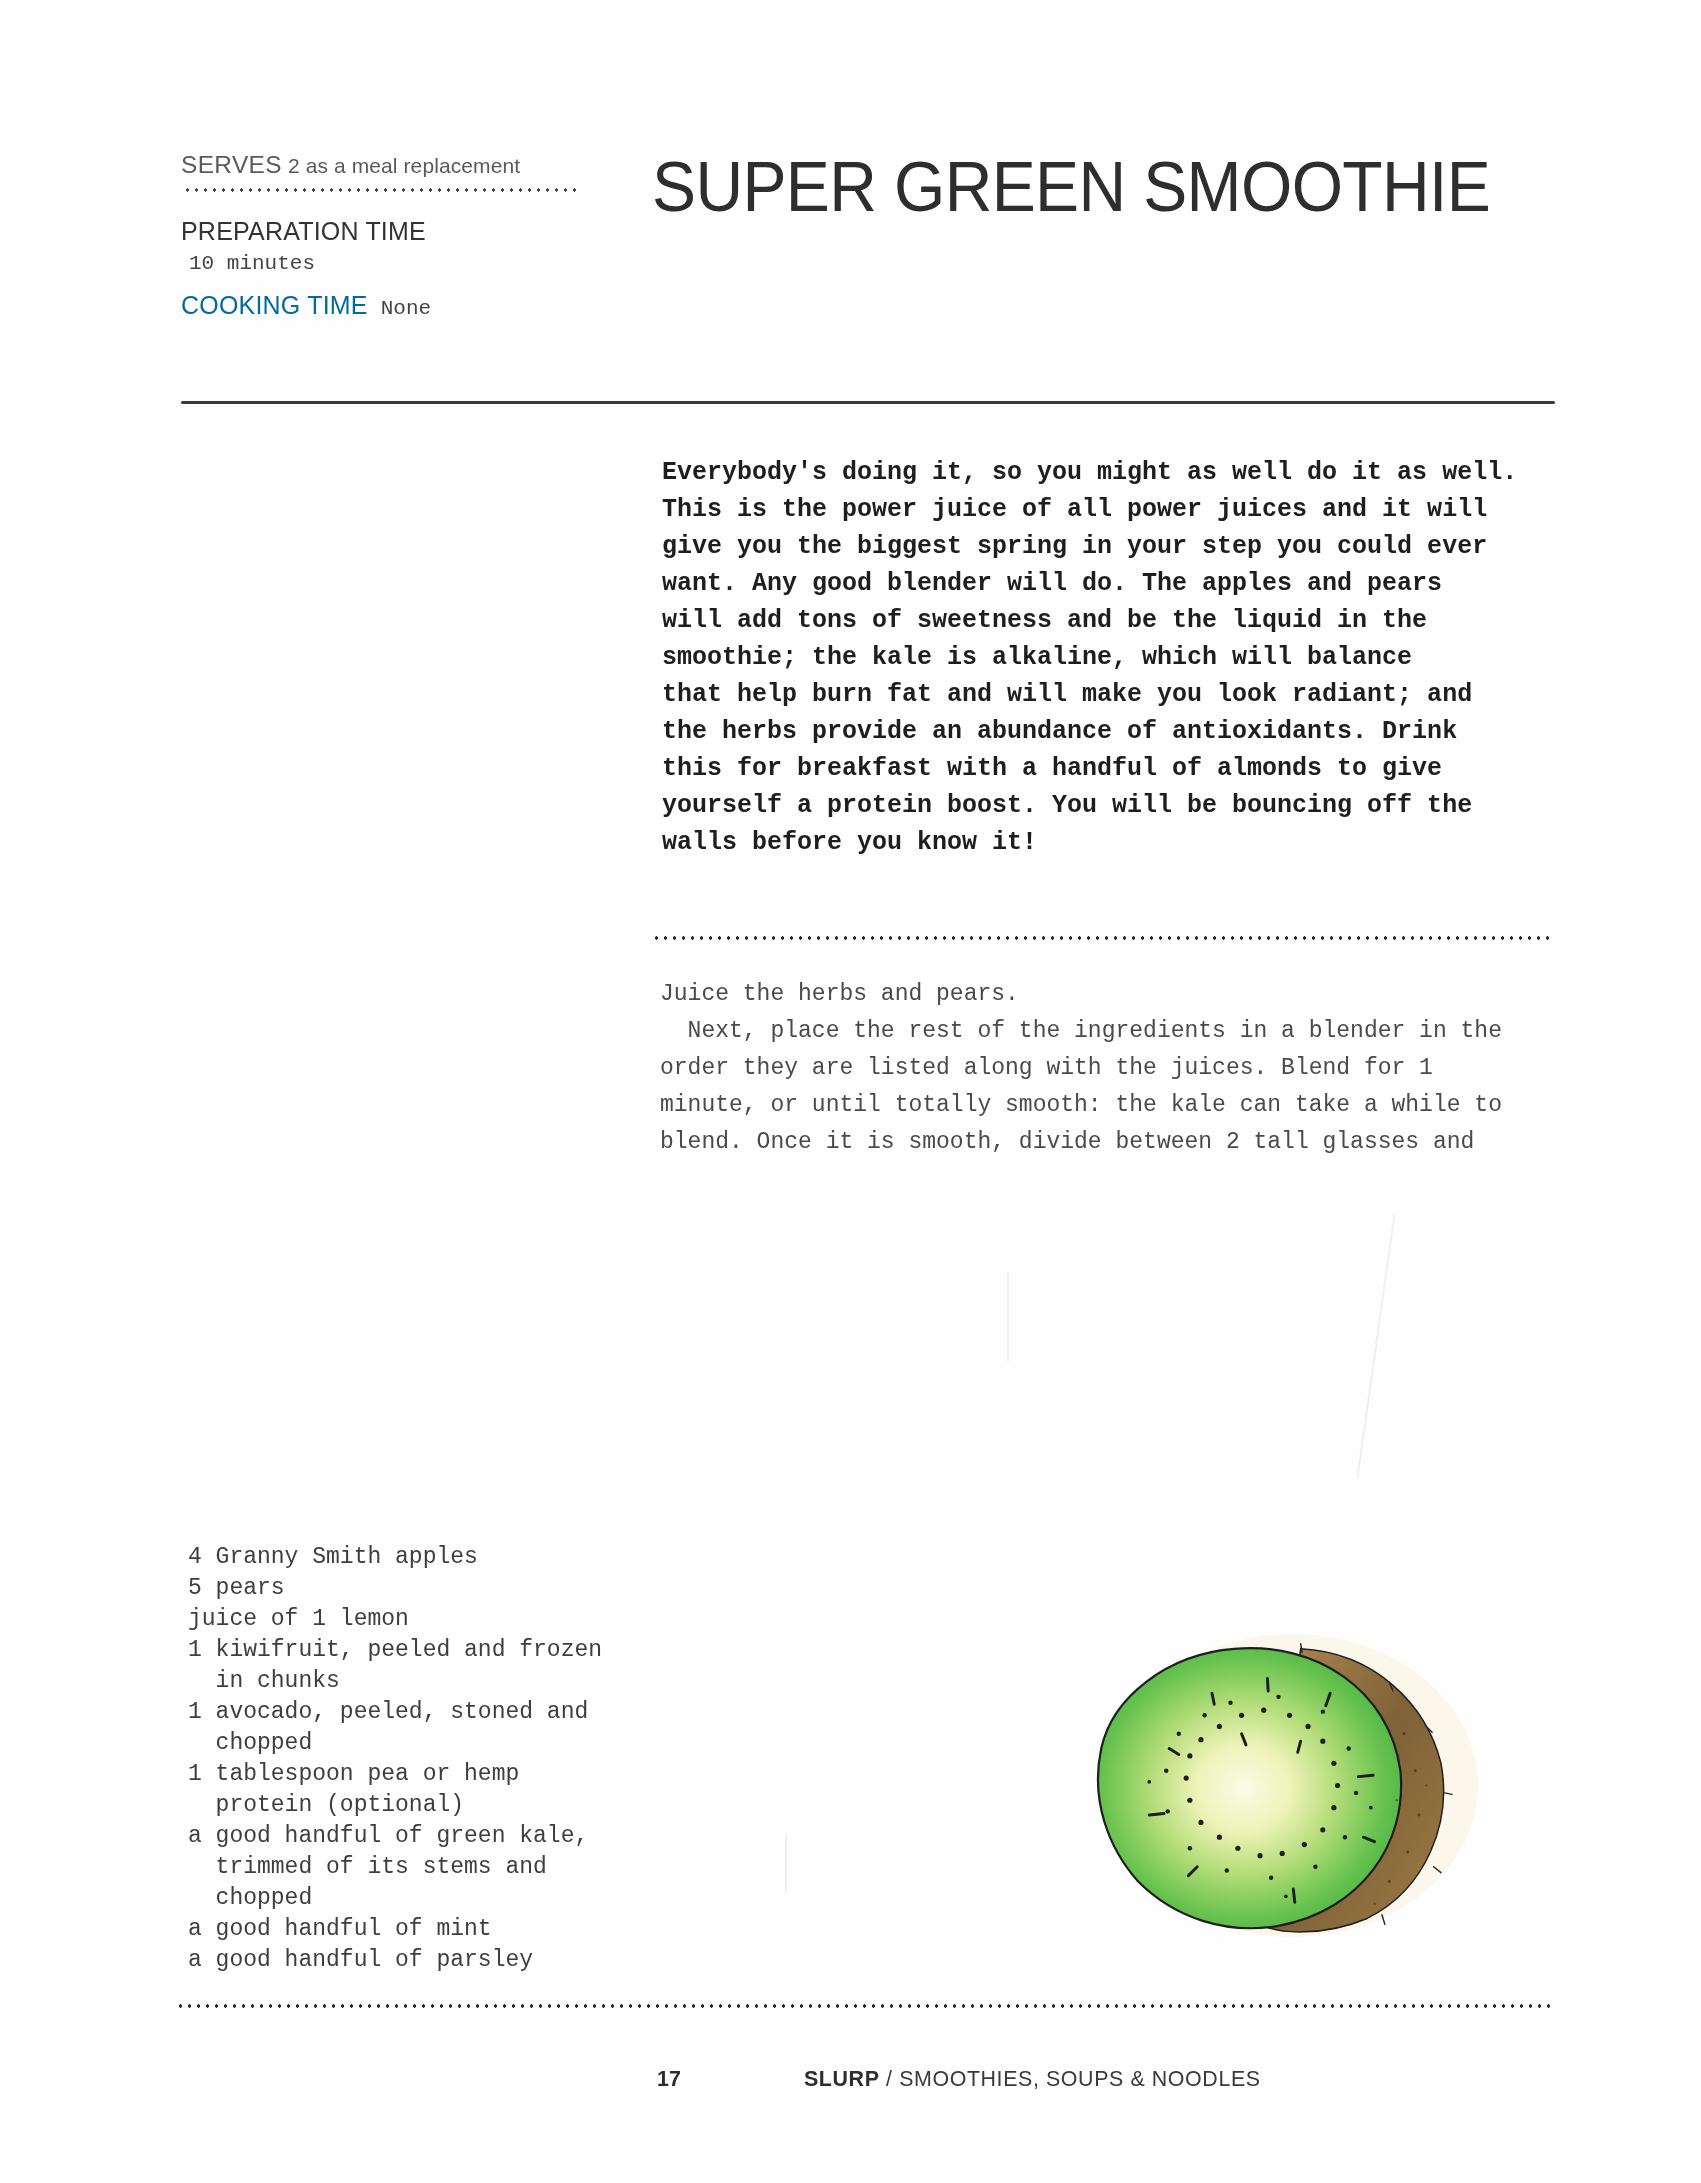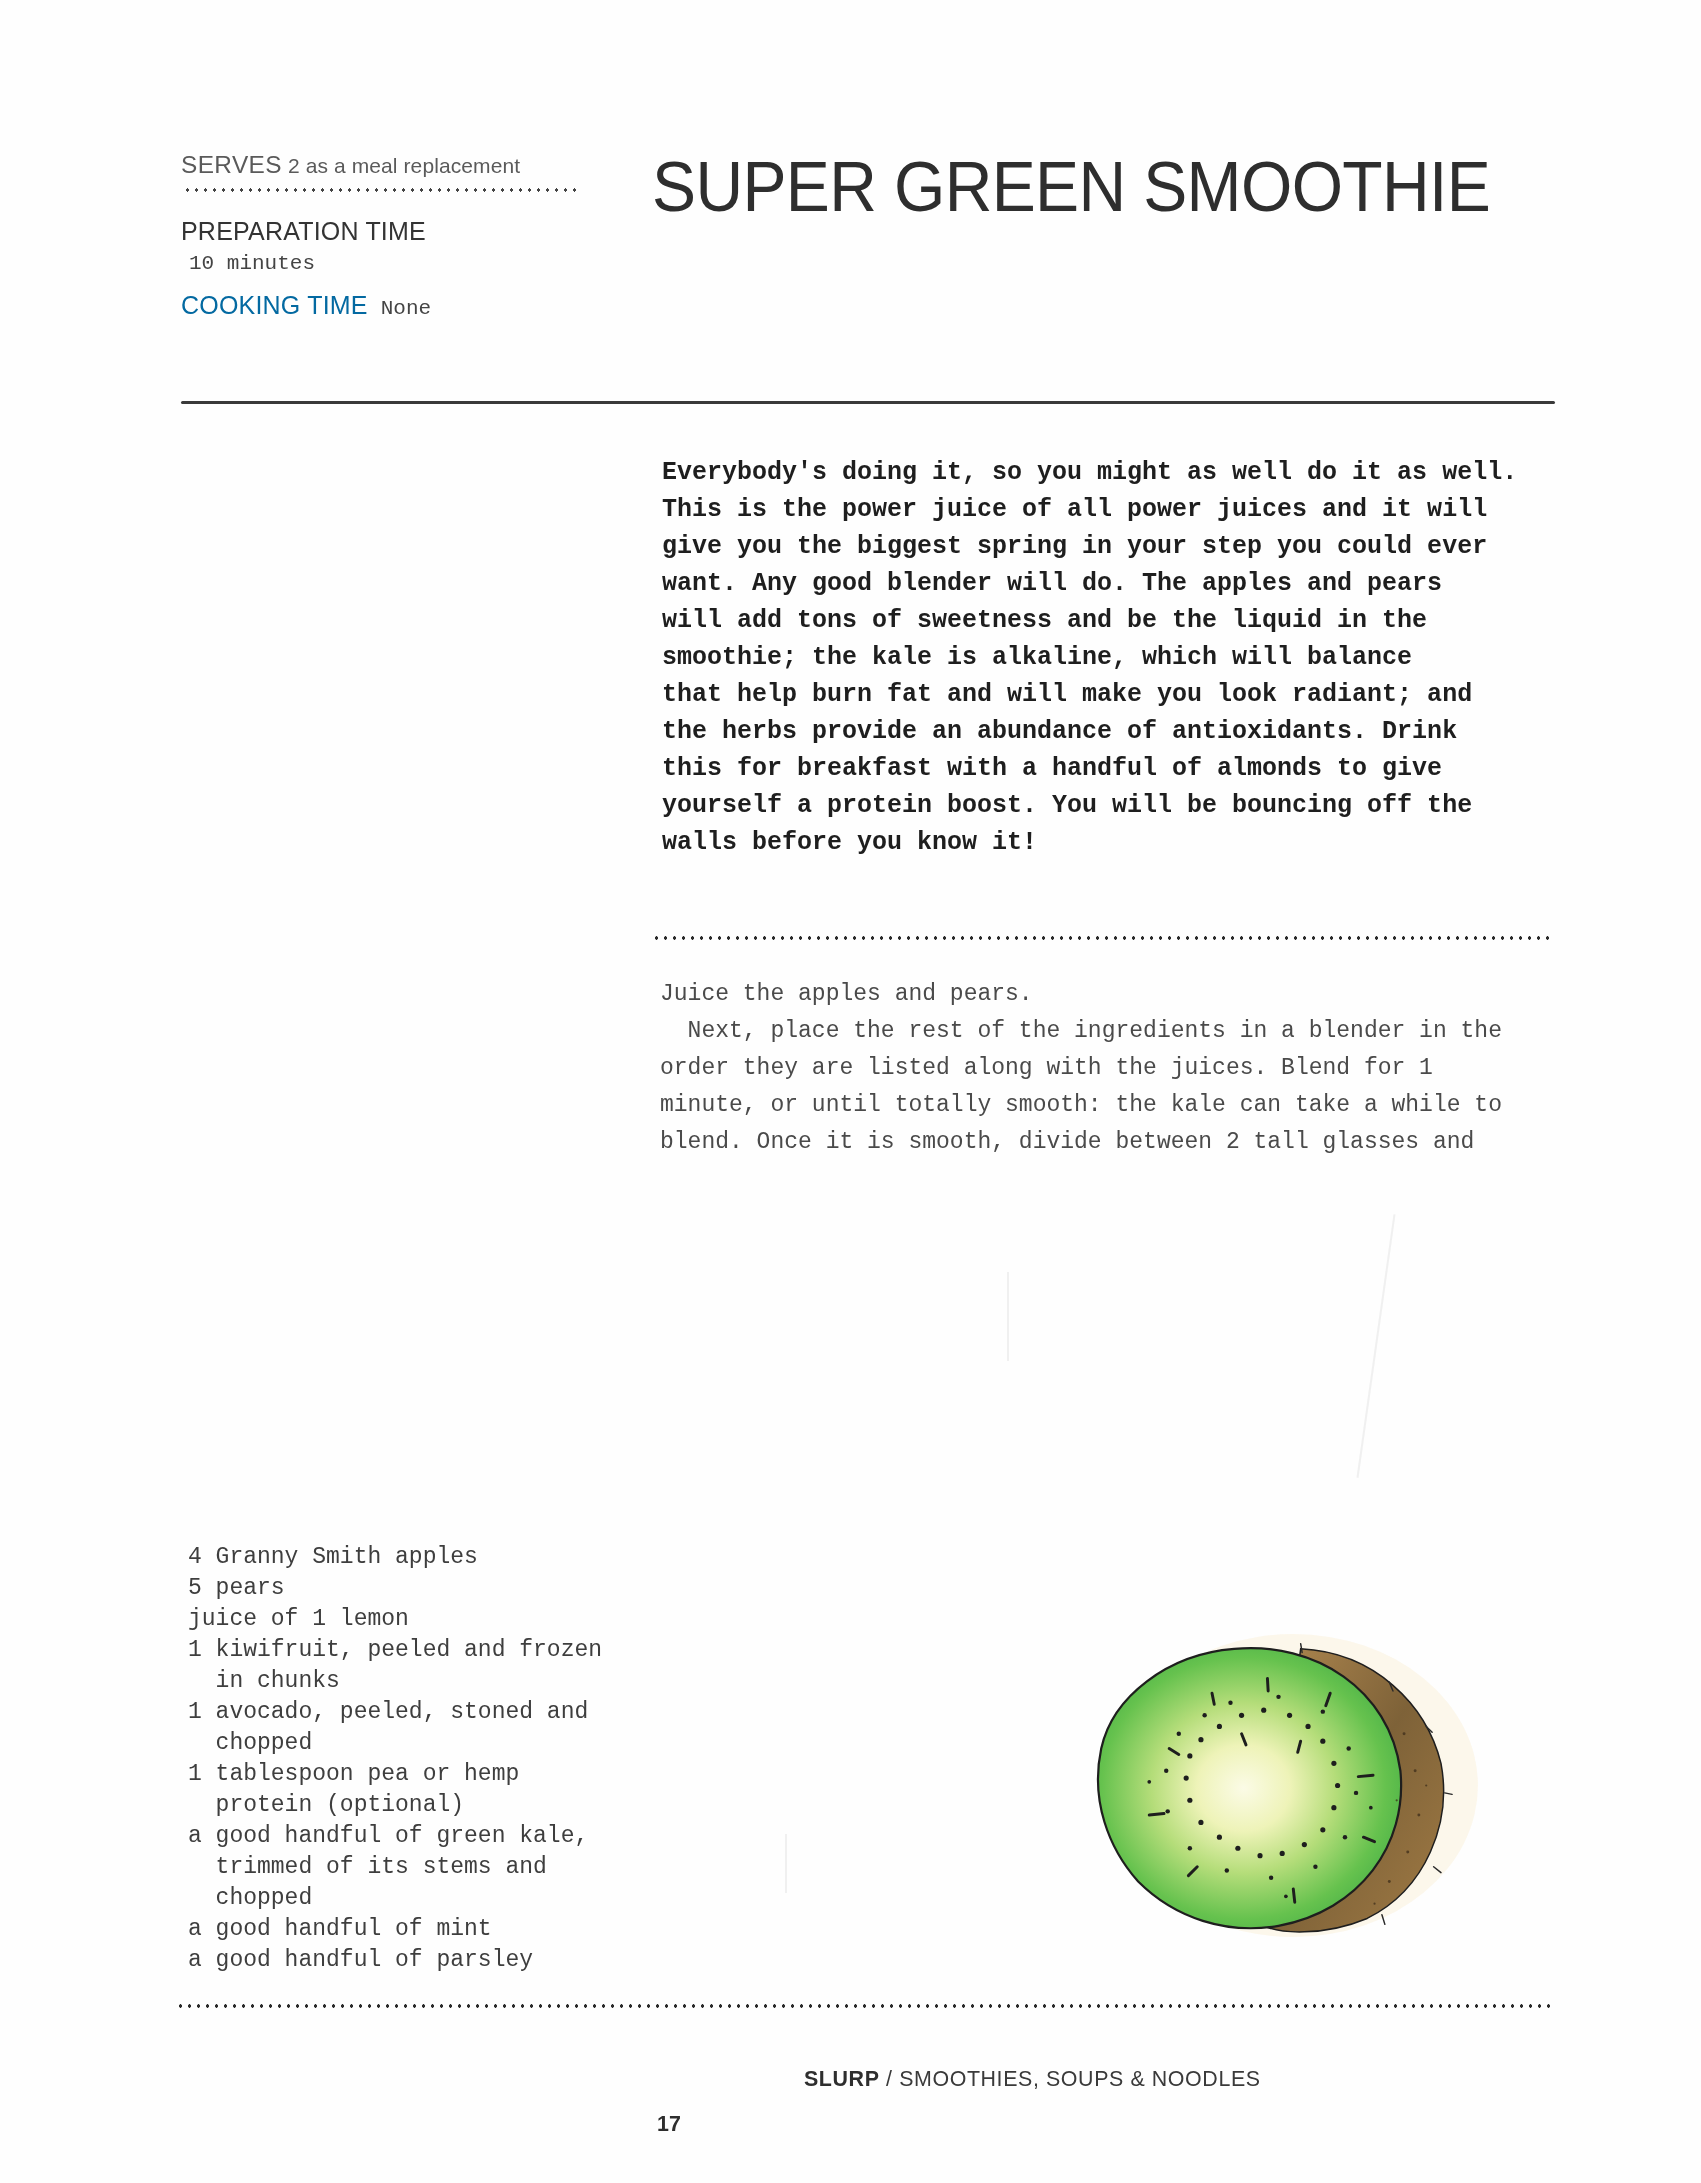--- a/index.html
+++ b/index.html
@@ -61,21 +61,21 @@
     position: absolute; left: 180px; top: 1542px; width: 414px;
     font-size: 23px; line-height: 31px; color: #3e3e3e;
   }
   .ingredients .line { display: block; white-space: pre; height: 31px; }
 
   
   .kiwi { position: absolute; left: 1079px; top: 1623px; width: 399px; height: 325px; }
 
   
   .footer { position: absolute; top: 2067px; left: 0; width: 1702px; height: 30px; color: #2e2e2e; }
-  .page-num { position: absolute; left: 657px; top: 0; font-size: 21.4px; font-weight: 700; margin-top: 45px; }
+  .page-num { position: absolute; left: 657px; top: 0; font-size: 21.4px; font-weight: 700; }
   .footer-section { position: absolute; left: 804px; top: 0; font-size: 21.4px; white-space: nowrap; letter-spacing: 0.6px; }
   .footer-section .book { font-weight: 700; }
   .footer-section .sep, .footer-section .chapter { font-weight: 300; color: #3a3a3a; }
 
   
   .artifact { position: absolute; width: 1.5px; background: #e9e9e9; opacity: 0.7; }
 </style>
 </head>
 <body>
 
@@ -111,21 +111,21 @@
     <span class="line">that help burn fat and will make you look radiant; and</span>
     <span class="line">the herbs provide an abundance of antioxidants. Drink</span>
     <span class="line">this for breakfast with a handful of almonds to give</span>
     <span class="line">yourself a protein boost. You will be bouncing off the</span>
     <span class="line">walls before you know it!</span>
   </div>
 
   <div class="dots-long" style="left:652px; top:935px; width:902px;"></div>
 
   <div class="method mono">
-    <span class="line">Juice the apples and pears.</span>
+    <span class="line">Juice the herbs and pears.</span>
     <span class="line">  Next, place the rest of the ingredients in a blender in the</span>
     <span class="line">order they are listed along with the juices. Blend for 1</span>
     <span class="line">minute, or until totally smooth: the kale can take a while to</span>
     <span class="line">blend. Once it is smooth, divide between 2 tall glasses and</span>
   </div>
 
   <div class="ingredients mono">
     <span class="line">4 Granny Smith apples</span>
     <span class="line">5 pears</span>
     <span class="line">juice of 1 lemon</span>

